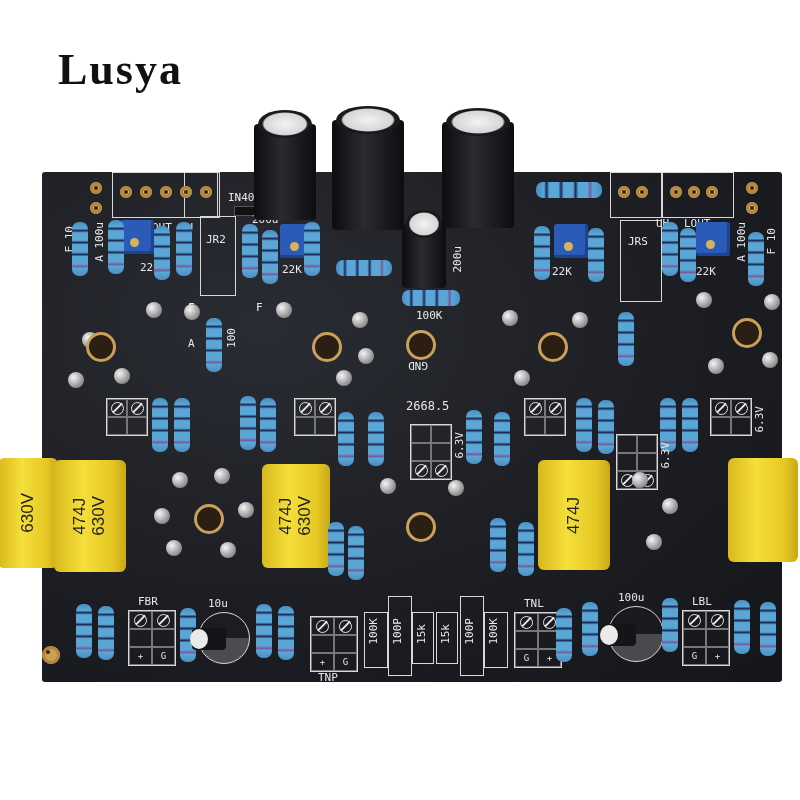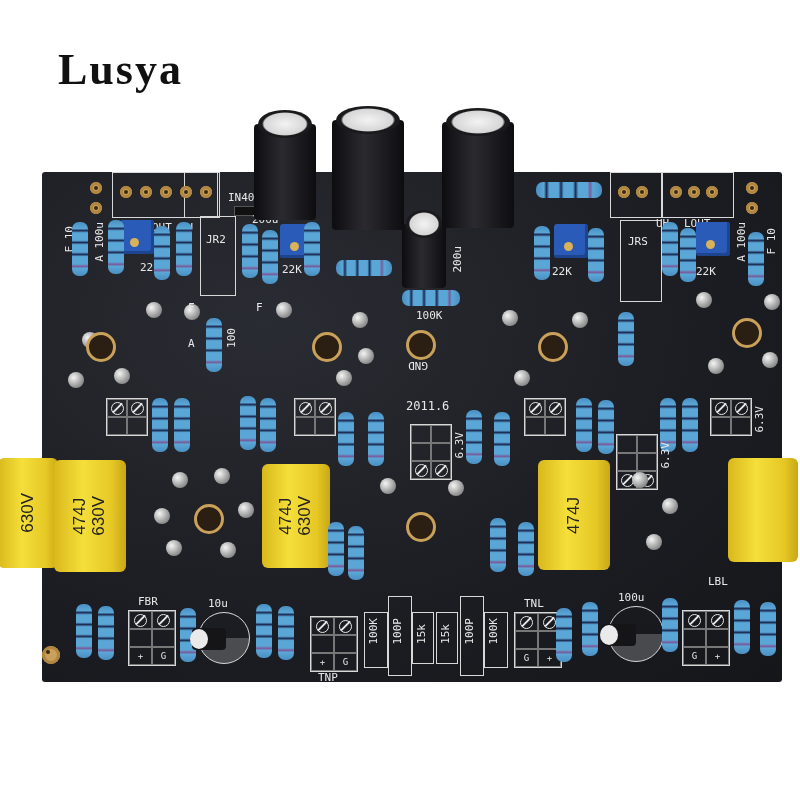--- a/index.html
+++ b/index.html
@@ -88,21 +88,21 @@
   <div class="ecap" style="left:360px;top:52px;width:44px;height:64px;">
       <div class="top"></div>
     </div>
   <div class="silk v" style="left:410px;top:74px;">200u</div>
 
   <div class="res h" style="left:294px;top:88px;"></div>
   <div class="res h" style="left:360px;top:118px;width:58px;"></div>
   <div class="silk" style="left:374px;top:138px;">100K</div>
   <div class="socket" style="left:364px;top:158px;"></div>
   <div class="silk" style="left:366px;top:188px;transform:rotate(180deg);">GND</div>
-  <div class="silk" style="left:364px;top:228px;font-size:12px;">2011.6</div>
+  <div class="silk" style="left:364px;top:228px;font-size:12px;">2668.5</div>
 
   <div class="res h" style="left:494px;top:10px;width:66px;"></div>
   <div class="box" style="left:568px;top:0;width:50px;height:44px;"></div>
   <div class="box" style="left:620px;top:0;width:70px;height:44px;"></div>
   <div class="pad" style="left:576px;top:14px;"></div>
   <div class="pad" style="left:594px;top:14px;"></div>
   <div class="pad" style="left:628px;top:14px;"></div>
   <div class="pad" style="left:646px;top:14px;"></div>
   <div class="pad" style="left:664px;top:14px;"></div>
   <div class="pad" style="left:704px;top:10px;"></div>
@@ -330,21 +330,21 @@
       <span></span>
     <span>G</span>
       <span>+</span>
   </div>
   <div class="res" style="left:514px;top:436px;"></div>
   <div class="res" style="left:540px;top:430px;"></div>
   <div class="silk" style="left:576px;top:420px;">100u</div>
   <div class="circle-silk" style="left:566px;top:434px;width:54px;height:54px;"></div>
   <div class="small-ecap" style="left:560px;top:452px;"></div>
   <div class="res" style="left:620px;top:426px;"></div>
-  <div class="silk" style="left:650px;top:404px;margin-left:16px;">LBL</div>
+  <div class="silk" style="left:650px;top:424px;">LBL</div>
   <div class="term" style="left:640px;top:438px;width:46px;">
     <span>
         <i class="screw"></i>
       </span>
       <span>
         <i class="screw"></i>
       </span>
     <span></span>
       <span></span>
     <span>G</span>

